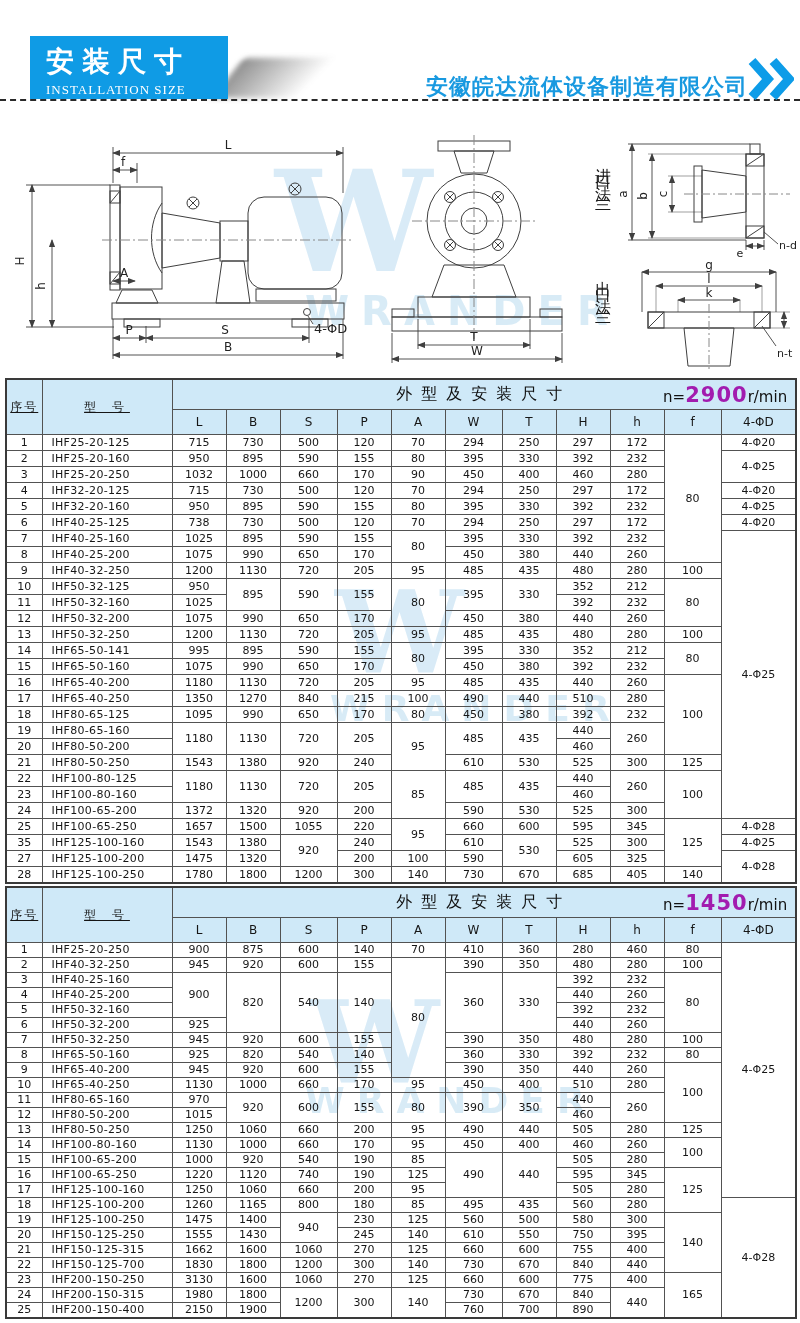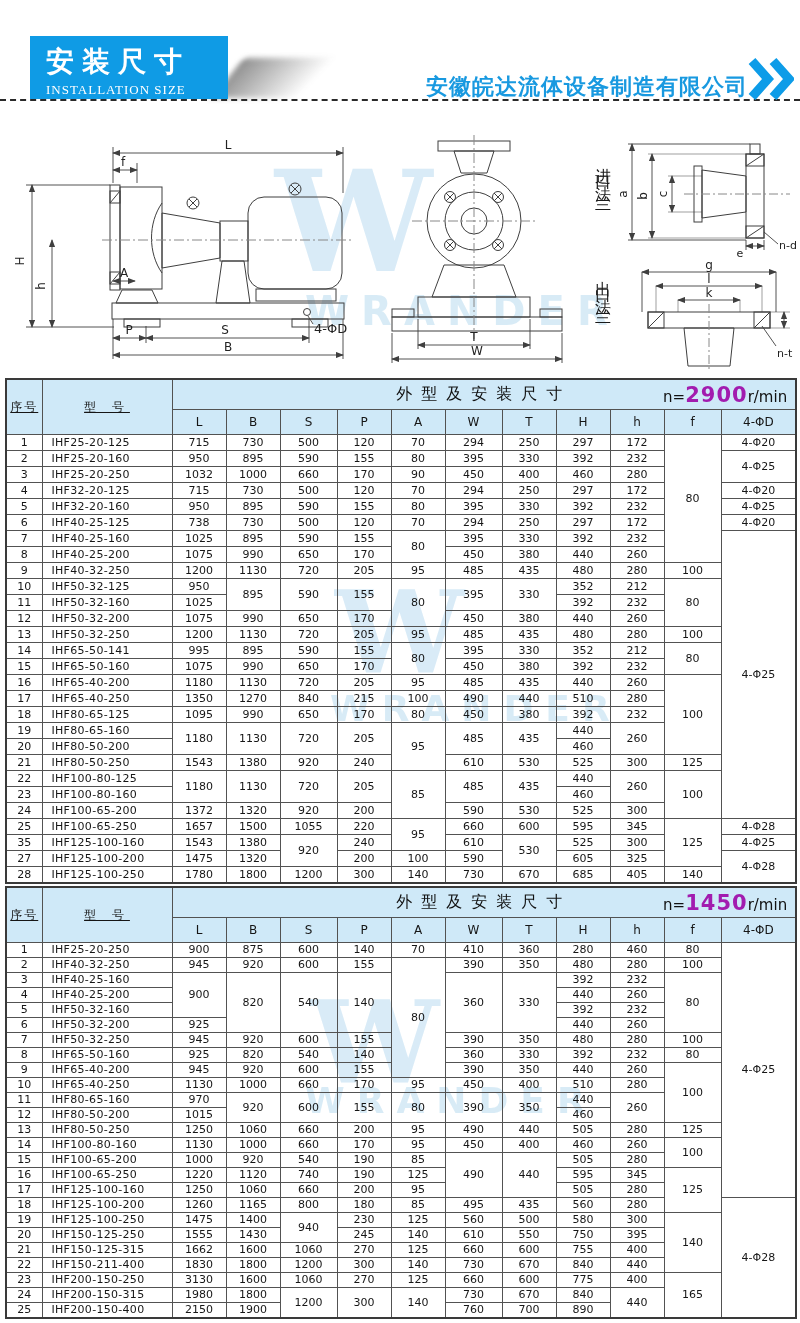--- a/index.html
+++ b/index.html
@@ -925,21 +925,21 @@
         <td>1060</td>
         <td>270</td>
         <td>125</td>
         <td>660</td>
         <td>600</td>
         <td>755</td>
         <td>400</td>
       </tr>
       <tr>
         <td class="c-no">22</td>
-        <td class="c-model">IHF150-211-400</td>
+        <td class="c-model">IHF150-125-700</td>
         <td>1830</td>
         <td>1800</td>
         <td>1200</td>
         <td>300</td>
         <td>140</td>
         <td>730</td>
         <td>670</td>
         <td>840</td>
         <td>440</td>
       </tr>

